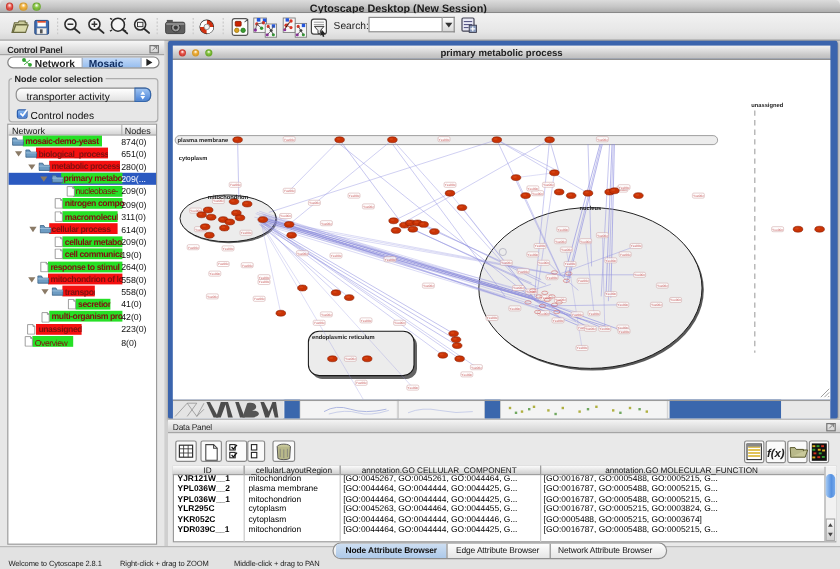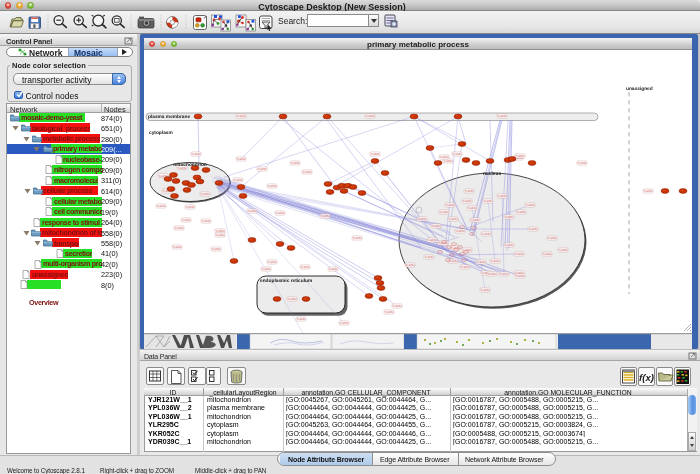--- a/index.html
+++ b/index.html
@@ -208,21 +208,21 @@
         <path d="M0.5 2 L0.5 7 L9.5 7 L9.5 2.8 L4.5 2.8 L3.6 1 L0.5 1 Z" fill="#6d9cc3" stroke="#3a6285" stroke-width="0.7"></path>
         <path d="M0.5 3.4 L9.5 3.4" stroke="#9cc0dd" stroke-width="0.8"></path>
       </svg>
       <div style="position:absolute;left:46px;top:31.4px;font-size:7.2px;letter-spacing:-0.35px;font-weight:bold;color:#801010;white-space:nowrap;overflow:hidden;width:49px">primary metabo</div>
       <div style="position:absolute;left:94px;top:31.9px;font-size:7.3px;color:#fff;white-space:nowrap">209(...</div>
       <div style="position:absolute;left:54px;top:41.8px;width:41px;height:9px;background:#26e026"></div>
       <svg style="position:absolute;left:48px;top:42.0px" width="8" height="9" viewBox="0 0 8 9">
         <path d="M1 0.5 L5.5 0.5 L7 2 L7 8.5 L1 8.5 Z" fill="#fff" stroke="#8a8a8a" stroke-width="0.7"></path>
         <path d="M5.5 0.5 L5.5 2 L7 2" fill="none" stroke="#8a8a8a" stroke-width="0.7"></path>
       </svg>
-      <div style="position:absolute;left:56px;top:41.9px;font-size:7.2px;letter-spacing:-0.35px;font-weight:bold;color:#801010;white-space:nowrap;overflow:hidden;width:43px">nucleobase-</div>
+      <div style="position:absolute;left:56px;top:41.9px;font-size:7.2px;letter-spacing:-0.35px;font-weight:normal;color:#801010;white-space:nowrap;overflow:hidden;width:43px">nucleobase-</div>
       <div style="position:absolute;left:94px;top:42.4px;font-size:7.3px;color:#111;white-space:nowrap">209(0)</div>
       <div style="position:absolute;left:45px;top:52.2px;width:50px;height:9px;background:#26e026"></div>
       <svg style="position:absolute;left:38px;top:52.45px" width="8" height="9" viewBox="0 0 8 9">
         <path d="M1 0.5 L5.5 0.5 L7 2 L7 8.5 L1 8.5 Z" fill="#fff" stroke="#8a8a8a" stroke-width="0.7"></path>
         <path d="M5.5 0.5 L5.5 2 L7 2" fill="none" stroke="#8a8a8a" stroke-width="0.7"></path>
       </svg>
       <div style="position:absolute;left:47px;top:52.4px;font-size:7.2px;letter-spacing:-0.35px;font-weight:bold;color:#801010;white-space:nowrap;overflow:hidden;width:68px">nitrogen compo</div>
       <div style="position:absolute;left:94px;top:52.9px;font-size:7.3px;color:#111;white-space:nowrap">209(0)</div>
       <div style="position:absolute;left:45px;top:62.7px;width:46px;height:9px;background:#26e026"></div>
       <svg style="position:absolute;left:38px;top:62.9px" width="8" height="9" viewBox="0 0 8 9">
@@ -301,21 +301,21 @@
         <path d="M1 0.5 L5.5 0.5 L7 2 L7 8.5 L1 8.5 Z" fill="#fff" stroke="#8a8a8a" stroke-width="0.7"></path>
         <path d="M5.5 0.5 L5.5 2 L7 2" fill="none" stroke="#8a8a8a" stroke-width="0.7"></path>
       </svg>
       <div style="position:absolute;left:25px;top:156.8px;font-size:7.2px;letter-spacing:-0.35px;font-weight:bold;color:#801010;white-space:nowrap;overflow:hidden;width:36px">unassigned</div>
       <div style="position:absolute;left:94px;top:157.3px;font-size:7.3px;color:#111;white-space:nowrap">223(0)</div>
       <div style="position:absolute;left:20px;top:167.2px;width:34px;height:9px;background:#26e026"></div>
       <svg style="position:absolute;left:13px;top:167.39999999999998px" width="8" height="9" viewBox="0 0 8 9">
         <path d="M1 0.5 L5.5 0.5 L7 2 L7 8.5 L1 8.5 Z" fill="#fff" stroke="#8a8a8a" stroke-width="0.7"></path>
         <path d="M5.5 0.5 L5.5 2 L7 2" fill="none" stroke="#8a8a8a" stroke-width="0.7"></path>
       </svg>
-      <div style="position:absolute;left:22px;top:185px;font-size:7.2px;letter-spacing:-0.35px;font-weight:bold;color:#801010;white-space:nowrap;overflow:hidden;width:36px">Overview</div>
+      <div style="position:absolute;left:22px;top:168px;font-size:7.2px;letter-spacing:-0.35px;font-weight:normal;color:#801010;white-space:nowrap;overflow:hidden;width:36px">Overview</div>
       <div style="position:absolute;left:94px;top:167.8px;font-size:7.3px;color:#111;white-space:nowrap">8(0)</div>
 </div>
   </div>
 <div class="abs" style="left:137px;top:34px;width:563px;height:421px;background:#cfcfcf"></div>
 <div class="abs" style="left:140px;top:33.5px;width:558px;height:315px;background:#3a64ad;border-radius:2px;box-shadow:0 1px 2px rgba(0,0,0,0.4)"></div>
 <div class="abs" style="left:144px;top:37.5px;width:548px;height:12.5px;background:linear-gradient(#f2f2f2,#c9c9c9 70%,#bdbdbd);border-bottom:1px solid #909090"></div>
 <div class="abs" style="left:149px;top:40.5px;width:6px;height:6px;border-radius:50%;background:radial-gradient(circle at 50% 30%, #fff 0%, #ee6054 45%, #ce3a30 90%);border:0.5px solid #ce3a30"></div>
 <div class="abs" style="left:160px;top:40.5px;width:6px;height:6px;border-radius:50%;background:radial-gradient(circle at 50% 30%, #fff 0%, #f5b43e 45%, #d89a28 90%);border:0.5px solid #d89a28"></div>
 <div class="abs" style="left:171px;top:40.5px;width:6px;height:6px;border-radius:50%;background:radial-gradient(circle at 50% 30%, #fff 0%, #8cc943 45%, #6aaa2a 90%);border:0.5px solid #6aaa2a"></div>
 <div class="abs" style="left:144px;top:39.5px;width:548px;text-align:center;font-size:8px;font-weight:bold;color:#222">primary metabolic process</div>

